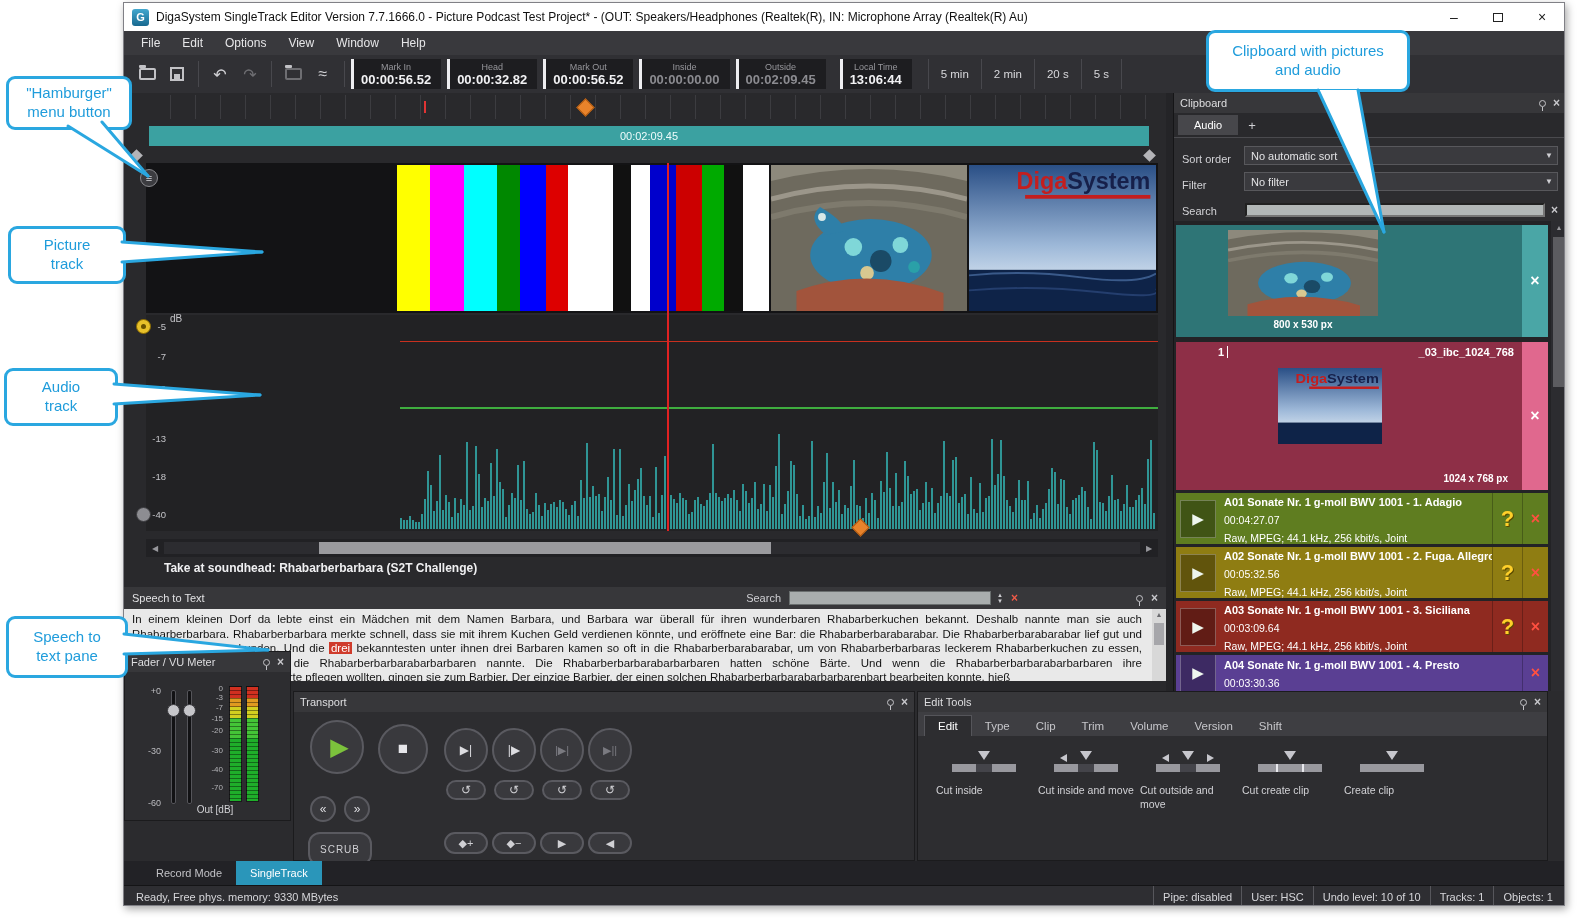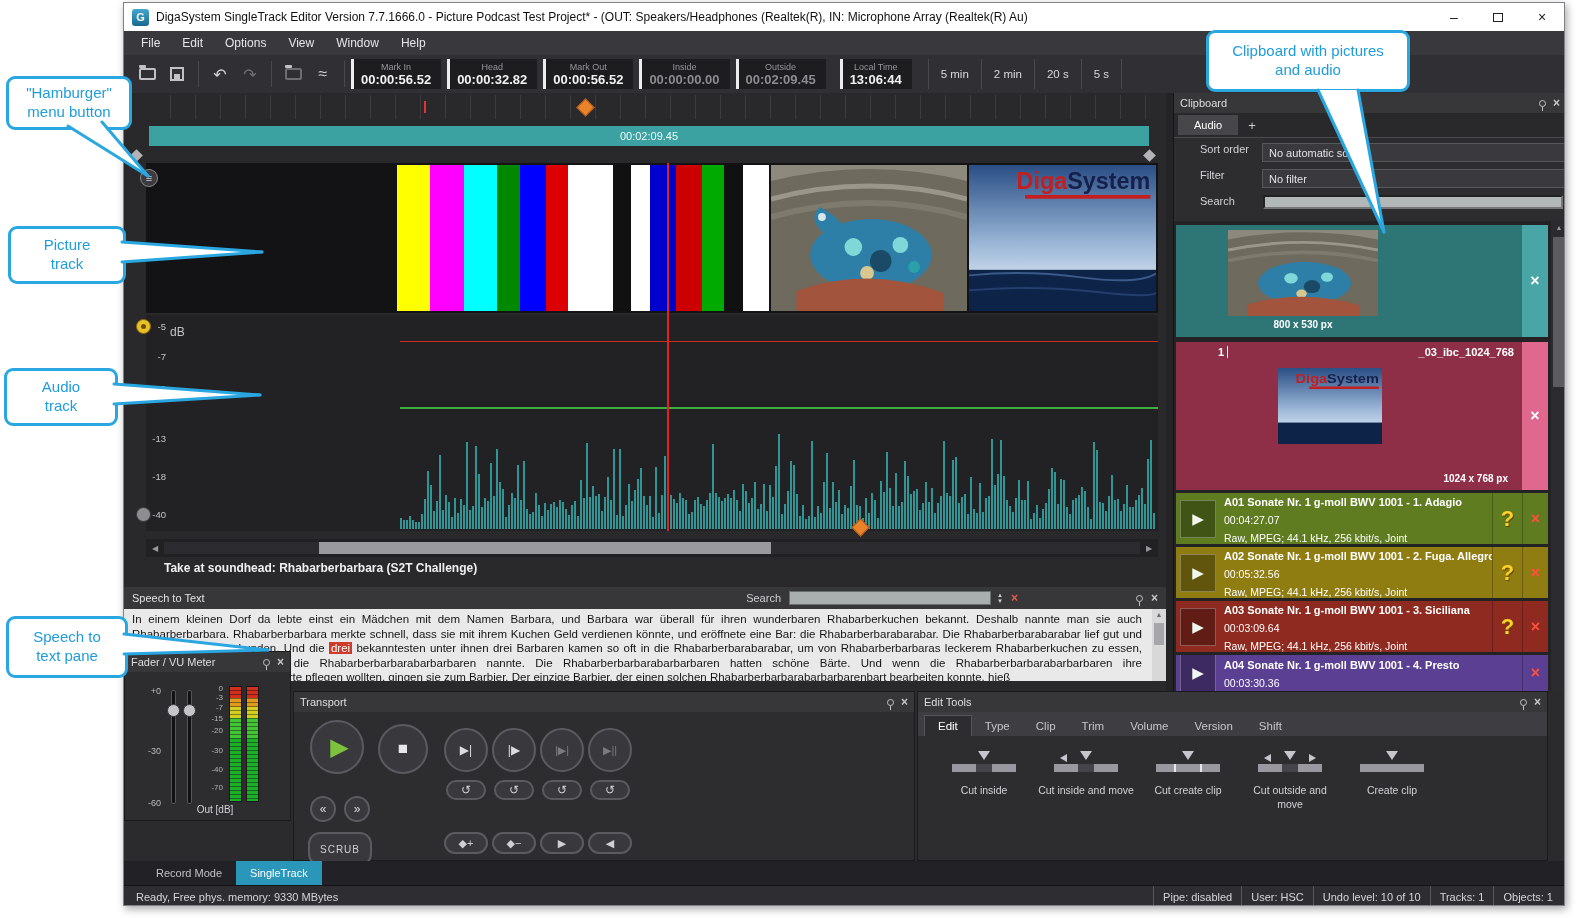--- a/index.html
+++ b/index.html
@@ -46,21 +46,21 @@
 .img-lizard{position:absolute;left:625px;top:2px;width:196px;height:146px}
 .img-diga{position:absolute;left:823px;top:2px;width:187px;height:146px}
 .hambtn{position:absolute;left:16px;top:76px;width:18px;height:18px;border-radius:50%;background:#3c3c40;border:1px solid #8a8a8e;color:#d6d6da;font-size:11px;display:flex;align-items:center;justify-content:center;z-index:8}
 .audio-track{position:absolute;left:22px;top:222px;width:1012px;height:216px;background:#222224}
 .a-line-red{position:absolute;left:254px;right:0;top:26px;height:1px;background:#c9301f}
 .a-line-green{position:absolute;left:254px;right:0;top:92px;height:2px;background:#3fae3f}
 .waveform{position:absolute;left:254px;right:2px;bottom:2px;height:110px;display:flex;align-items:flex-end;overflow:hidden}
 .wbar{flex:0 0 auto;width:2px;margin-right:1px;background:#2f9595}
 .playhead{position:absolute;left:543px;top:70px;width:2px;height:368px;background:#e02222;z-index:6}
 .dblab{position:absolute;left:22px;width:20px;text-align:right;font-size:9.5px;color:#c4c4c8}
-.dbunit{position:absolute;left:46px;top:232px;font-size:12px;color:#c4c4c8}
+.dbunit{position:absolute;left:46px;top:220px;font-size:10px;color:#c4c4c8}
 .wsico{position:absolute;left:12px;top:226px;width:15px;height:15px;border-radius:50%;background:#e8c12a;border:1px solid #8a6a00;z-index:5}
 .wsico::after{content:"";position:absolute;left:4px;top:4px;width:5px;height:5px;border-radius:50%;background:#6a5200}
 .volknob{position:absolute;left:12px;top:414px;width:15px;height:15px;border-radius:50%;background:#8d8d92;border:1px solid #3a3a3e;z-index:5}
 .hscroll{position:absolute;left:22px;top:446px;width:1012px;height:18px;background:#212124;display:flex;align-items:center}
 .hs-arrow{width:18px;text-align:center;color:#97979c;font-size:8px}
 .hs-track{position:relative;flex:1;height:12px;background:#2c2c30}
 .hs-thumb{position:absolute;left:155px;top:0;width:452px;height:12px;background:#9a9a9e}
 .takelab{position:absolute;left:40px;top:468px;font-size:12px;font-weight:bold;color:#f0f0f2}
 .s2t-head{position:absolute;left:0;top:494px;width:1042px;height:22px;background:#37373a;display:flex;align-items:center;padding:0 8px;font-size:11px;color:#e2e2e4}
 .s2t-search-lab{margin-left:auto;color:#cfcfd3;margin-right:8px}
@@ -93,36 +93,36 @@
 .cirbtn{position:absolute;border-radius:50%;border:2px solid #5a5a60;background:#39393d;display:flex;align-items:center;justify-content:center;color:#dcdce0}
 .stad{position:absolute;border-radius:12px;border:2px solid #5a5a60;background:#39393d;display:flex;align-items:center;justify-content:center;color:#d0d0d4;font-size:12px}
 .dimb{color:#7a7a80}
 .playg{color:#7cc23c;font-size:24px;padding-left:5px}
 .stopg{font-size:17px;color:#e6e6ea}
 .edittools-panel{left:793px;top:688px;width:631px;height:170px}
 .et-tabs{position:absolute;left:0;top:20px;width:100%;height:24px;background:#3e3e42;display:flex;align-items:flex-end;padding-left:6px}
 .et-tab{padding:4px 13px;font-size:11.5px;color:#c6c6ca}
 .et-tab.active{background:#2d2d30;color:#fff;border:1px solid #55555a;border-bottom:none}
 .tools{position:absolute;left:18px;top:56px;display:flex;gap:6px}
-.tool{width:96px;text-align:center}
+.tool{width:96px;text-align:left}
 .tool-ico{position:relative;width:64px;height:28px;margin:0 auto 8px}
 .tool-ico .bar{position:absolute;left:0;right:0;top:16px;height:8px;background:#98989e}
 .tool-ico .notch{position:absolute;left:24px;width:16px;top:16px;height:8px;background:#44444a}
 .tool-ico .tri{position:absolute;left:26px;top:3px;width:0;height:0;border-left:6px solid transparent;border-right:6px solid transparent;border-top:9px solid #c6c6cc}
 .tool-ico .slit1{position:absolute;left:18px;top:16px;width:2px;height:8px;background:#e8e8ec}
 .tool-ico .slit2{position:absolute;left:44px;top:16px;width:2px;height:8px;background:#e8e8ec}
 .tool-ico .ar-l{position:absolute;left:6px;top:6px;width:0;height:0;border-top:4px solid transparent;border-bottom:4px solid transparent;border-right:7px solid #c6c6cc}
 .tool-ico .ar-r{position:absolute;right:6px;top:6px;width:0;height:0;border-top:4px solid transparent;border-bottom:4px solid transparent;border-left:7px solid #c6c6cc}
 .tool-lab{font-size:10.5px;color:#d2d2d6;line-height:1.3}
 
 .clip-panel{position:absolute;left:1049px;top:0;width:393px;height:598px;background:#2d2d30;border-left:1px solid #151517}
 .cb-tabs{position:absolute;left:0;top:20px;width:100%;height:25px;background:#29292c;border-bottom:1px solid #4a4a4e;display:flex;align-items:center;padding-left:4px}
 .cb-tab{background:#47474b;color:#fff;font-size:11px;padding:4px 16px}
 .cb-add{color:#d0d0d4;font-size:13px;padding:0 10px}
-.cb-row{position:absolute;left:18px;width:100%;height:22px;display:flex;align-items:flex-start;padding:0 8px;font-size:11px;color:#d2d2d6}
+.cb-row{position:absolute;left:0;width:100%;height:22px;display:flex;align-items:flex-end;padding:0 8px;font-size:11px;color:#d2d2d6}
 .cb-ctl{position:relative;margin-left:auto;width:314px;height:19px;background:#3a3a3e;border:1px solid #58585c;color:#e2e2e4;font-size:11px;display:flex;align-items:center;padding:0 18px 0 6px}
 .cb-ctl .dd{position:absolute;right:4px;font-size:8px;color:#cfcfd3}
 .cb-search{margin-left:auto;width:300px;height:14px;background:#b2b7b7;border:1px solid #70757 5}
 .cb-list{position:absolute;left:0;top:128px;width:393px;height:470px;background:#232326;overflow:hidden}
 .cb-scroll{position:absolute;right:0;top:0;width:16px;height:470px;background:#2c2c30;display:flex;flex-direction:column;align-items:center}
 .cb-scroll .ar{font-size:7px;color:#9a9a9e;line-height:14px}
 .cb-thumb{width:12px;height:150px;background:#5c5c60;margin-top:2px}
 .cbi{position:absolute;left:2px;width:372px;overflow:hidden}
 .cbx{position:absolute;right:0;top:0;bottom:0;width:26px;display:flex;align-items:center;justify-content:center;color:#fff;font-size:16px;font-weight:bold}
 .cbi-pic1{top:4px;height:112px;background:#2e7576}
@@ -814,35 +814,35 @@
               <span class="bar"></span>
               <span class="notch"></span>
               <span class="tri"></span>
               <span class="ar-l"></span>
             </div>
         <div class="tool-lab">Cut inside and move</div>
       </div>
       <div class="tool">
         <div class="tool-ico">
               <span class="bar"></span>
-              <span class="slit1"></span>
-              <span class="slit2"></span>
-              <span class="tri"></span>
-            </div>
-        <div class="tool-lab">Cut create clip</div>
-      </div>
-      <div class="tool">
-        <div class="tool-ico">
-              <span class="bar"></span>
               <span class="notch"></span>
               <span class="tri"></span>
               <span class="ar-l"></span>
               <span class="ar-r"></span>
             </div>
         <div class="tool-lab">Cut outside and move</div>
+      </div>
+      <div class="tool">
+        <div class="tool-ico">
+              <span class="bar"></span>
+              <span class="slit1"></span>
+              <span class="slit2"></span>
+              <span class="tri"></span>
+            </div>
+        <div class="tool-lab">Cut create clip</div>
       </div>
       <div class="tool">
         <div class="tool-ico">
               <span class="bar"></span>
               <span class="tri"></span>
             </div>
         <div class="tool-lab">Create clip</div>
       </div>
     </div>
   </div>

